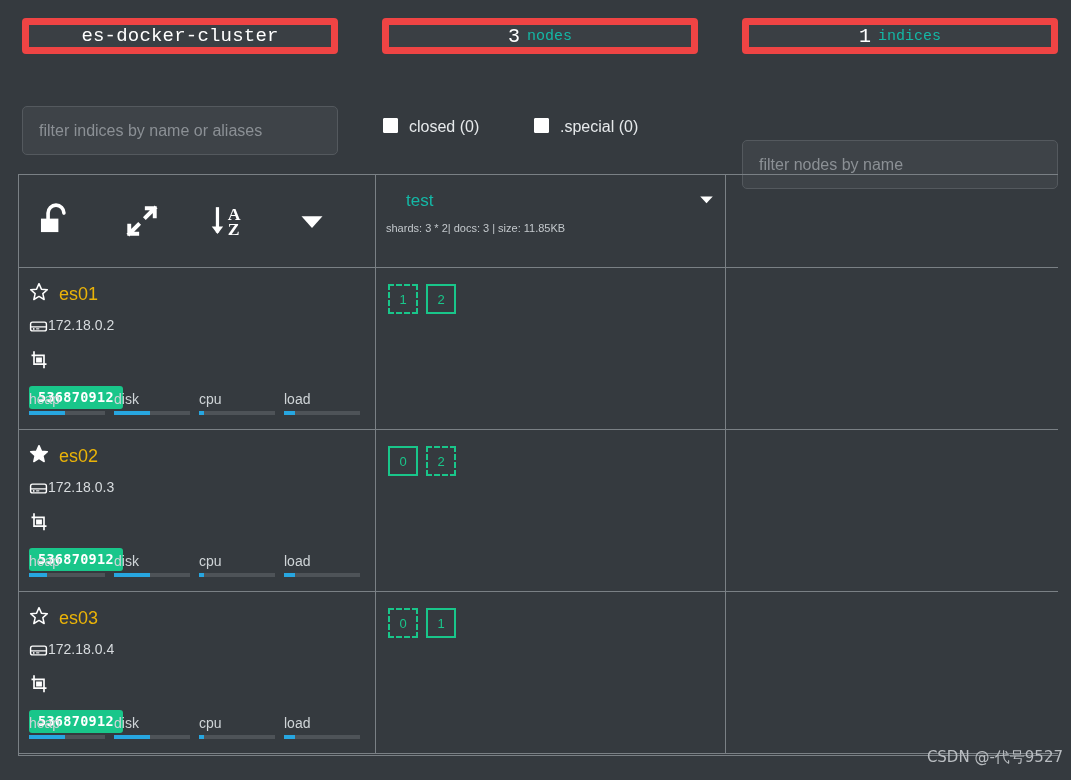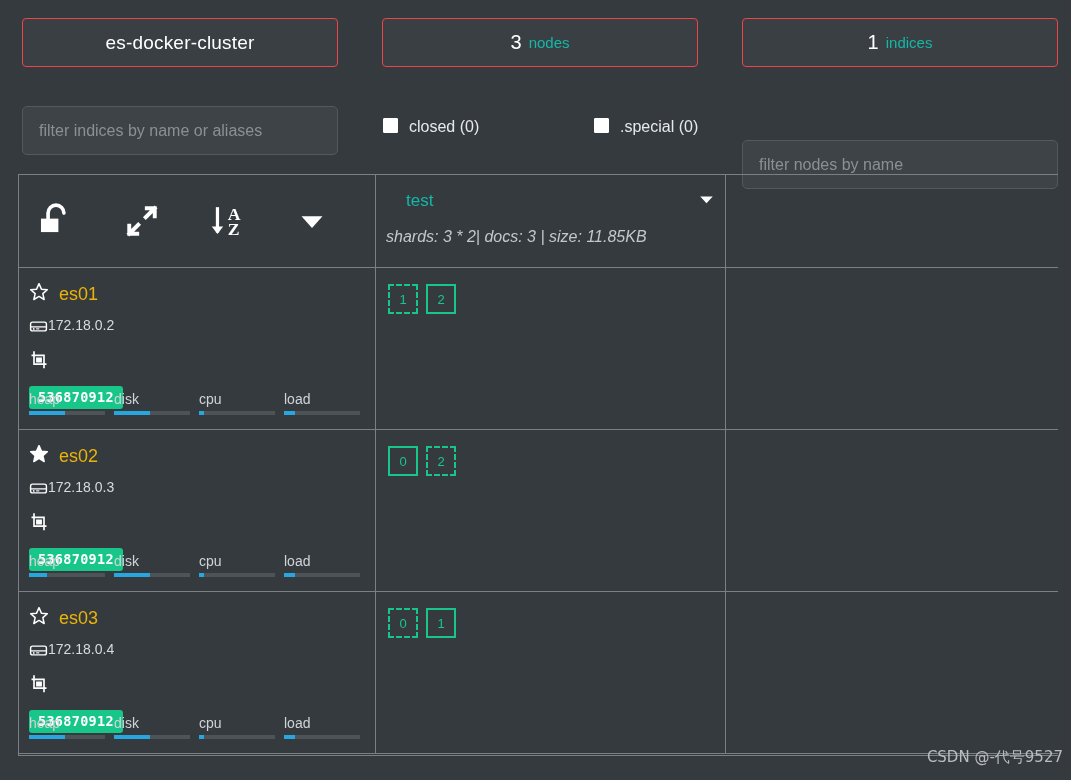--- a/index.html
+++ b/index.html
@@ -8,27 +8,28 @@
     width: 1071px; height: 780px;
     background: #353a3f;
     font-family: "Liberation Sans", "DejaVu Sans", sans-serif;
     overflow: hidden;
   }
   #root { position: relative; width: 1071px; height: 780px; background: #353a3f; }
 
   
   .summary-row { position: absolute; left: 0; top: 18px; width: 1071px; height: 54px; }
   .summary-btn {
-    position: absolute; height: 49px;
+    position: absolute; height: 36px;
     background: #3a3f44;
-    border: 1px solid #ef4444;
+    border: 7px solid #ef4444;
     border-radius: 4px;
     display: flex; align-items: center; justify-content: center;
     color: #e8eaec;
     cursor: pointer;
+    font-family: Liberation Mono, monospace;
   }
   .summary-btn .big { font-size: 20px; font-weight: 400; color: #ffffff; }
   .summary-btn .lbl { font-size: 15px; color: #14b8a6; margin-left: 7px; }
   .summary-btn .clusterName { font-size: 19px; color: #ffffff; letter-spacing: .2px; }
   #btn-cluster { left: 22px;  width: 316px; }
   #btn-nodes   { left: 382px; width: 316px; }
   #btn-indices { left: 742px; width: 316px; }
 
   
   .filter-row { position: absolute; left: 0; top: 106px; width: 948px; height: 50px; }
@@ -42,21 +43,21 @@
     padding: 0 16px;
     outline: none;
     font-family: "Liberation Sans", sans-serif;
   }
   .filter-input::placeholder { color: #8b9095; }
   #filter-indices { left: 22px;  width: 316px; }
   #filter-nodes   { left: 742px; width: 316px; margin-top: 34px; }
 
   .chk-group { position: absolute; top: 12px; display: flex; cursor: pointer; }
   #chk-closed  { left: 383px; }
-  #chk-special { left: 594px; }
+  #chk-special { left: 534px; }
   .chkbox {
     width: 15px; height: 15px;
     background: #ffffff;
     border: 1px solid #ffffff;
     border-radius: 1px;
     display: inline-block;
   }
   .chk-label { color: #e6e9eb; font-size: 16px; margin-left: 11px; white-space: nowrap; }
 
   
@@ -78,21 +79,21 @@
 
   
   .toolbar {
     height: 100%; display: flex; align-items: center; padding-left: 18px; gap: 49px;
   }
   .tool-ico { cursor: pointer; display: flex; align-items: center; justify-content: center; }
 
   
   .index-head { position: relative; height: 100%; padding: 16px 0 0 10px; }
   .index-name { color: #14b8a6; font-size: 17px; margin-left: 20px; }
-  .index-meta { color: #c3c8cc; font-size: 16px; margin-top: 17px; font-style: italic; }
+  .index-meta { color: #c3c8cc; font-size: 11px; margin-top: 11px; }
   .index-caret { position: absolute; right: 10px; top: 17px; cursor: pointer; }
 
   
   .node-cell { height: 100%; padding: 14px 0 0 10px; position: relative; }
   .node-line1 { display: flex; align-items: center; gap: 10px; }
   .node-name { color: #eab308; font-size: 18px; }
   .node-line2 { display: flex; margin-top: 11px; }
   .node-ip { color: #d7dbde; font-size: 14px; }
   .node-line3 { margin-top: 10px; }
   .node-badge {

